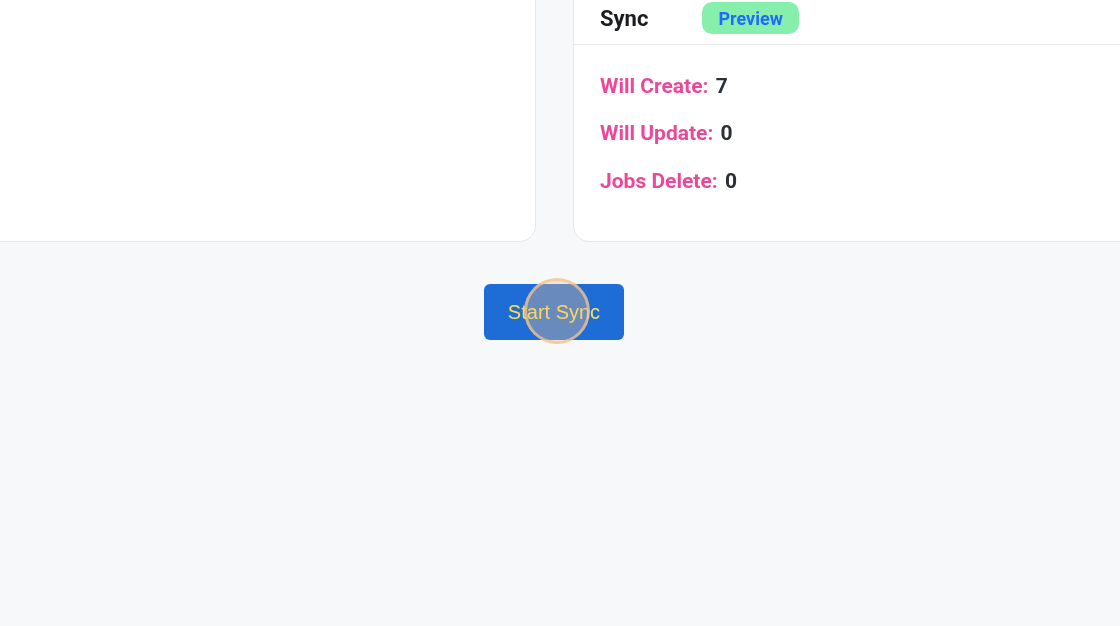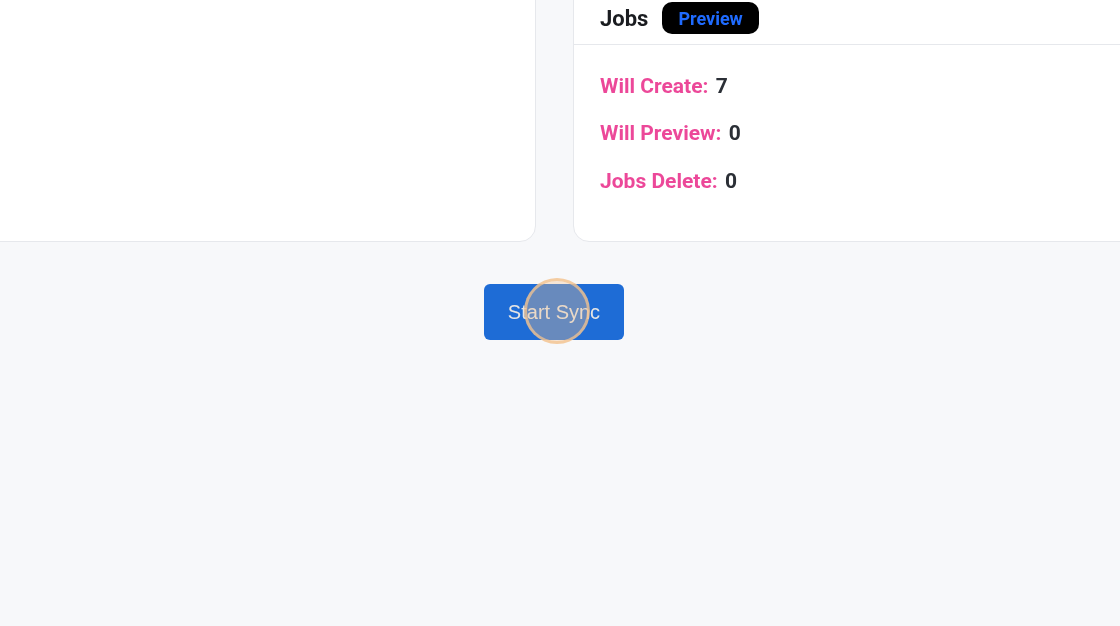--- a/index.html
+++ b/index.html
@@ -60,25 +60,26 @@
       font-size: 22px;
       font-weight: 700;
       color: #1a1c20;
     }
     .badge {
       display: inline-flex;
       align-items: center;
       justify-content: center;
       height: 32px;
       padding: 0 16px;
-      background: #000000;
+      background: #86efac;
       color: #1f6bff;
       font-size: 18px;
       font-weight: 700;
       border-radius: 10px;
+      margin-left: 40px;
     }
     .card-right .body {
       padding: 28px 26px;
       display: flex;
       flex-direction: column;
       gap: 20px;
     }
     .stat {
       font-size: 21px;
       font-weight: 700;
@@ -92,21 +93,21 @@
       margin-left: 2px;
     }
     
     .start-sync {
       position: absolute;
       left: 484px;
       top: 284px;
       width: 140px;
       height: 56px;
       background: #1e6cd6;
-      color: #e5e5e5;
+      color: #fde047;
       border: none;
       border-radius: 6px;
       font-size: 20px;
       font-weight: 500;
       cursor: pointer;
       display: flex;
       align-items: center;
       justify-content: center;
     }
     
@@ -124,31 +125,31 @@
   </style>
 </head>
 <body>
 
 <div class="viewport">
   <div class="card-left"></div>
 
   <div class="card-right">
     <div class="header">
       <div class="header-row">
-        <span class="title">Jobs</span>
+        <span class="title">Sync</span>
         <span class="badge">Preview</span>
       </div>
     </div>
     <div class="body">
       <div class="stat">
         <span class="label">Will Create:</span>
         <span class="value">7</span>
       </div>
       <div class="stat">
-        <span class="label">Will Preview:</span>
+        <span class="label">Will Update:</span>
         <span class="value">0</span>
       </div>
       <div class="stat">
         <span class="label">Jobs Delete:</span>
         <span class="value">0</span>
       </div>
     </div>
   </div>
 
   <button class="start-sync">Start Sync</button>

